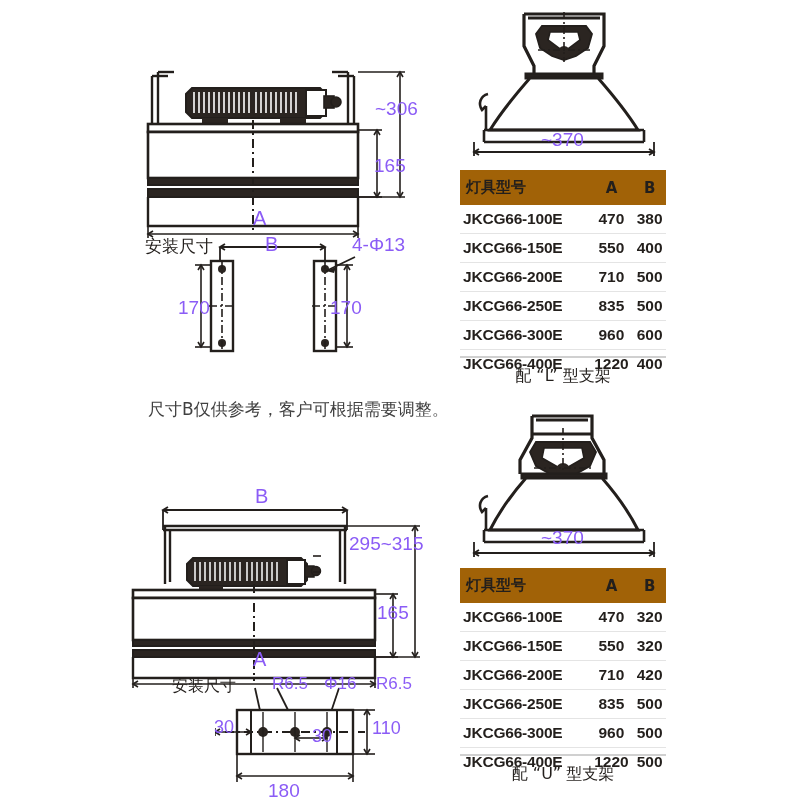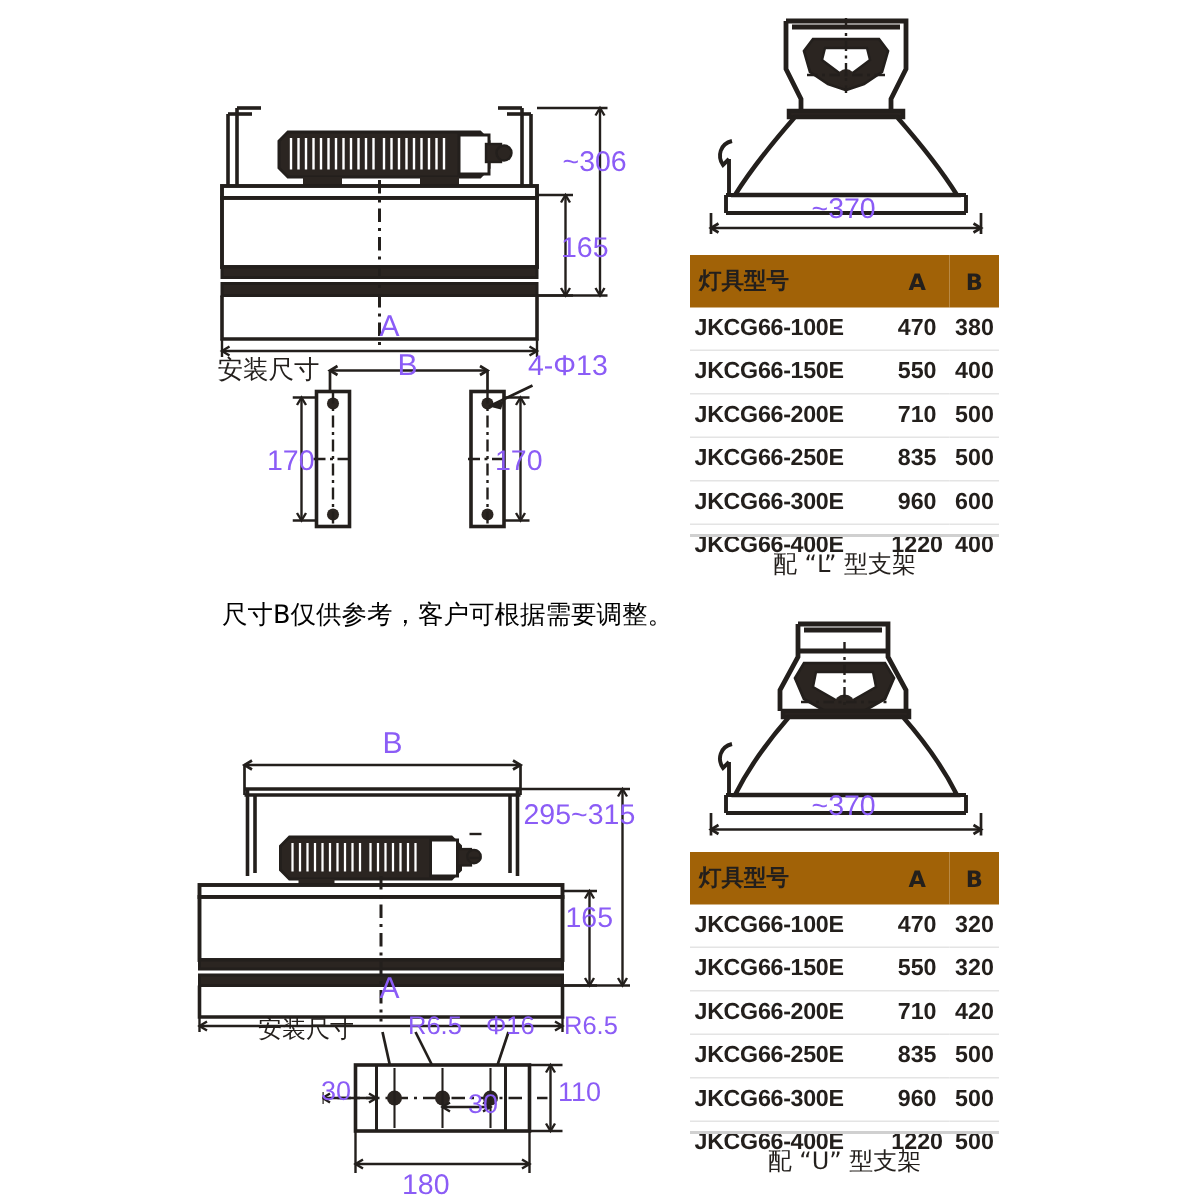--- a/index.html
+++ b/index.html
@@ -23,21 +23,21 @@
     white-space:nowrap;
     font-family:"Liberation Sans","DejaVu Sans",sans-serif;
   }
   .cntext{
     font-size:17px;
     color:#231f1c;
     white-space:nowrap;
     font-family:"DejaVu Sans","Liberation Sans",sans-serif;
   }
   .note{
-    font-size:17px;color:#000000;white-space:nowrap;
+    font-size:17px;color:#404040;white-space:nowrap;
     font-family:"DejaVu Sans","Liberation Sans",sans-serif;
   }
 
   
   .spec-table{
     position:absolute;
     border-collapse:collapse;
     width:206px;
     font-family:"Liberation Sans","DejaVu Sans",sans-serif;
   }

